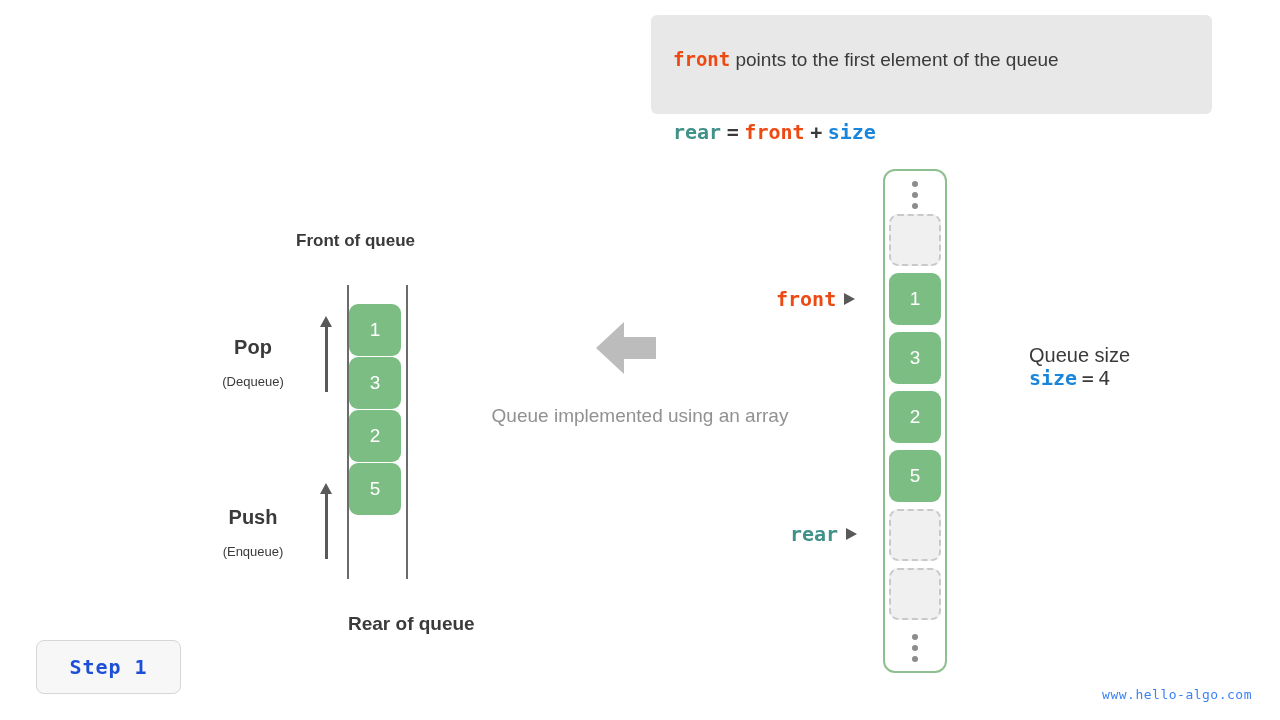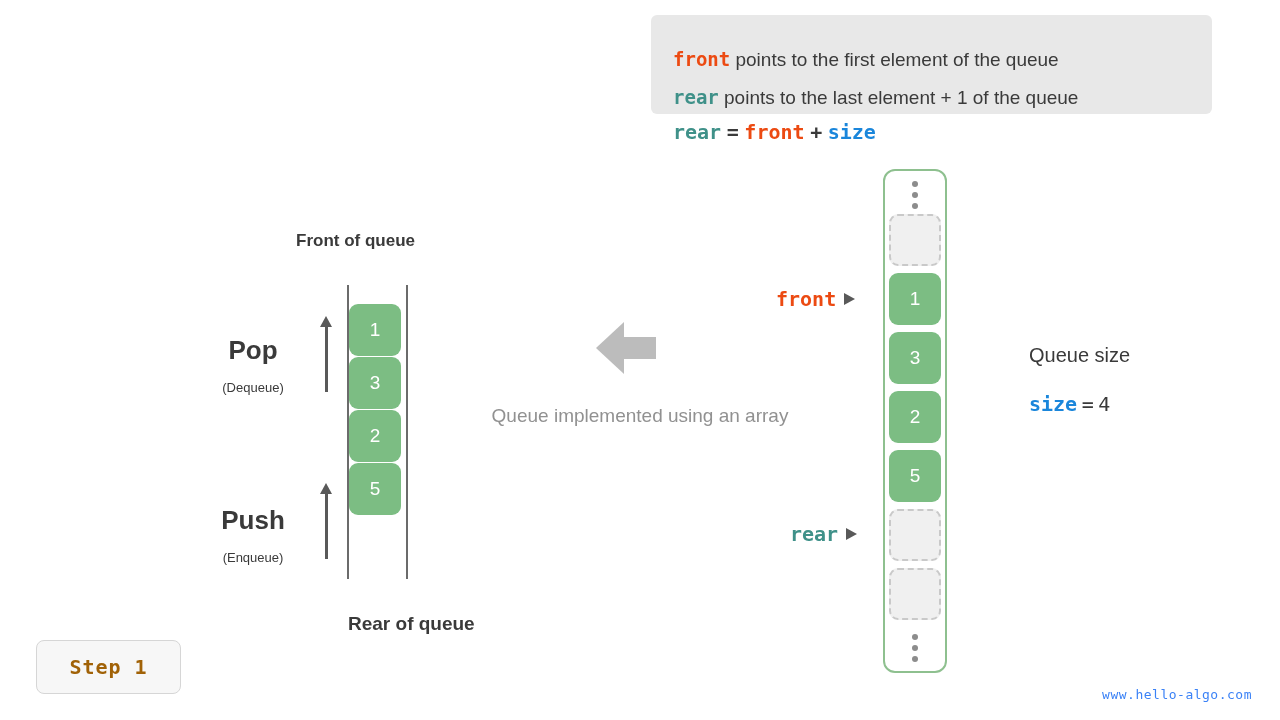--- a/index.html
+++ b/index.html
@@ -109,21 +109,21 @@
   #arrow-push { left: 318px; top: 483px; height: 76px; }
   #arrow-push .shaft { height: 68px; }
 
   .op-label {
     position: absolute;
     text-align: center;
     color: #3a3a3a;
     white-space: nowrap;
     line-height: 1;
   }
-  .op-label .big  { font-size: 26px; font-weight: bold; display: block; }
+  .op-label .big  { font-size: 20px; font-weight: bold; display: block; }
   .op-label .sub  { font-size: 13px; display: block; margin-top: 18px; }
   #label-pop  { left: 196px; top: 337px; width: 114px; }
   #label-push { left: 196px; top: 507px; width: 114px; }
 
   
   #center-arrow {
     position: absolute;
     left: 596px; top: 322px;
     width: 60px; height: 52px;
   }
@@ -210,63 +210,59 @@
   #ptr-rear  { left: 790px; top: 524px; }
   #ptr-rear  .ptr-text { color: #3f9189; }
 
   
   #size-note {
     position: absolute;
     left: 1029px; top: 345px;
     line-height: 1; white-space: nowrap;
   }
   #size-note .s-title { font-size: 20px; color: #3a3a3a; display: block; }
-  #size-note .s-expr  { display: block; margin-top: 29px; }
+  #size-note .s-expr  { display: block; margin-top: 3px; }
   #size-note .s-expr .kw { font-size: 20px; }
   #size-note .s-expr .op {
     font-family: "DejaVu Sans Mono", monospace;
     color: #3a3a3a; font-size: 20px;
   }
 
   
   #step-badge {
     position: absolute;
     left: 36px; top: 640px;
     width: 145px; height: 54px;
     background: #f7f7f7;
     border: 1px solid #d6d6d6;
     border-radius: 8px;
     box-sizing: border-box;
     display: flex; align-items: center; justify-content: center;
     font-family: "DejaVu Sans Mono", monospace;
     font-weight: bold;
     font-size: 20px;
-    color: #a16207;
+    color: #1d4ed8;
     letter-spacing: 1px;
   }
   #watermark {
     position: absolute;
     right: 28px; bottom: 18px;
     font-family: "DejaVu Sans Mono", monospace;
     font-size: 13px;
     color: #3b82f6;
     letter-spacing: 0.5px;
   }
 </style>
 </head>
 <body>
 
 <div id="note-box">
   <div class="note-line l1">
     <span class="kw kw-front">front</span>
     <span class="note-text">points to the first element of the queue</span>
-  </div>
-  <div class="note-line l2">
-    <span class="kw kw-rear">rear</span>
-    <span class="note-text">points to the last element + 1 of the queue</span>
   </div>
 </div>
 
 <div id="formula">
   <span class="kw kw-rear">rear</span>
   <span class="op">=</span>
   <span class="kw kw-front">front</span>
   <span class="op">+</span>
   <span class="kw kw-size">size</span>
 </div>

